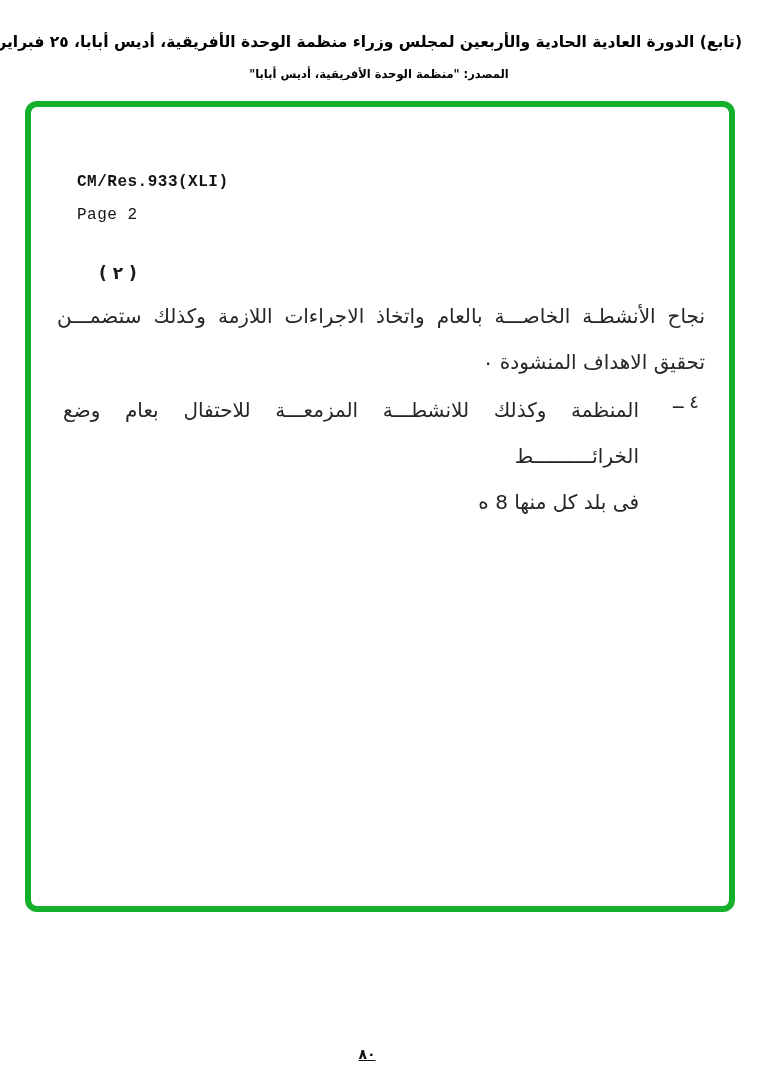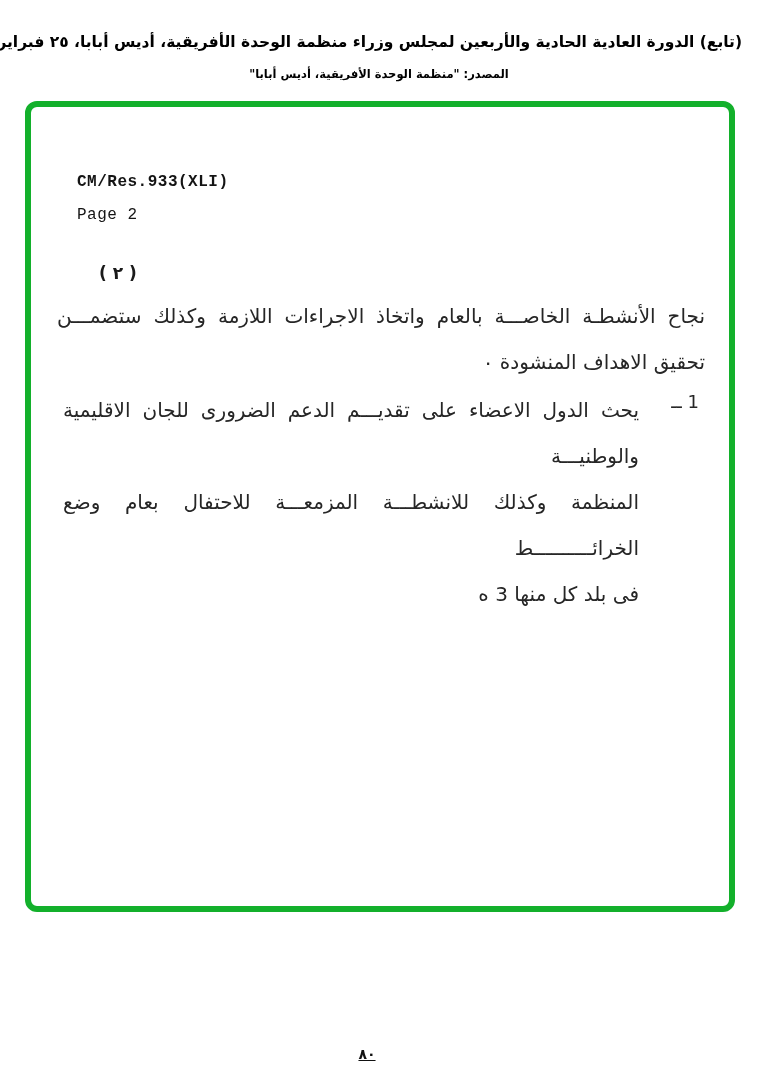--- a/index.html
+++ b/index.html
@@ -123,23 +123,22 @@
 
   <div class="abs pagelabel">Page 2</div>
 
   <div class="abs secmark">( ٢ )</div>
 
   <div class="abs bodytext para1">
     <span class="bline stretch">نجاح الأنشطـة  الخاصـــة بالعام واتخاذ   الاجراءات اللازمة وكذلك  ستضمـــن</span>
     <span class="bline">تحقيق الاهداف المنشودة ٠</span>
   </div>
 
-  <div class="abs item4marker">1 ــ</div>
+  <div class="abs item4marker">٤ ــ</div>
 
   <div class="abs bodytext para2">
-    <span class="bline stretch">يحث الدول الاعضاء على تقديـــم الدعم الضرورى  للجان الاقليمية والوطنيـــة</span>
     <span class="bline stretch">المنظمة وكذلك  للانشطـــة المزمعـــة للاحتفال  بعام وضع الخرائــــــــــط</span>
-    <span class="bline">فى بلد كل  منها 3 ه</span>
+    <span class="bline">فى بلد كل  منها 8 ه</span>
   </div>
 
 </div>
 
 <div class="abs pagenum">٨٠</div>
 
 </body></html>

